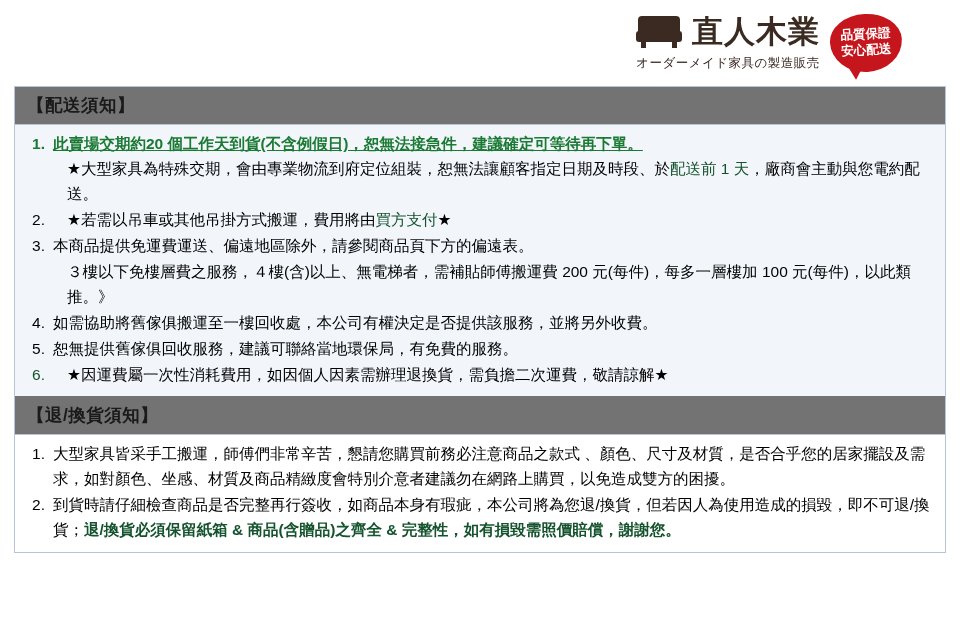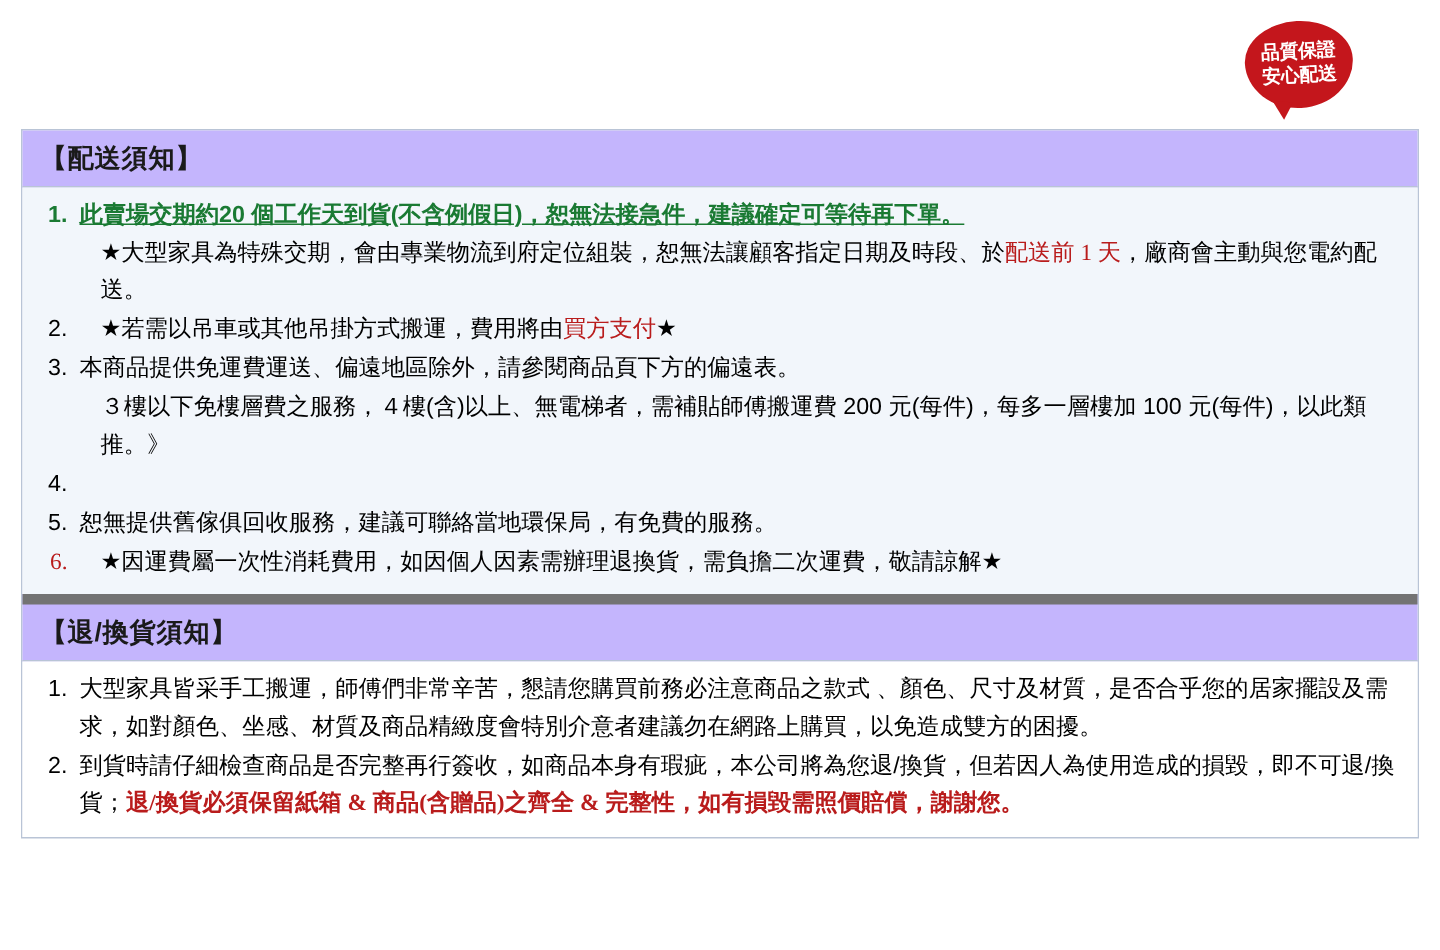--- a/index.html
+++ b/index.html
@@ -129,21 +129,21 @@
   }
 
   
   .frame {
     margin: 0 14px;
     border: 1px solid #b9c4d6;
     box-sizing: border-box;
     width: 932px;
   }
   .section-title {
-    background: #c4b5fd;
+    background: #737373;
     border-bottom: 1px solid #b9c4d6;
     font-size: 17.5px;
     font-weight: bold;
     color: #1a1a1a;
     padding: 6px 10px 7px 12px;
     letter-spacing: 0.5px;
   }
   .section-body {
     background: #ffffff;
     padding: 6px 12px 8px 12px;
@@ -176,32 +176,44 @@
     font-size: 15.5px;
     line-height: 1.62;
   }
   .li-body p {
     margin: 0;
   }
   .indent {
     padding-left: 14px;
   }
   .green { color: #1a7a33; }
-  .red { color: #b91c1c; font-family: Liberation Serif, serif; }
+  .red { color: #14532d; }
   .black { color: #000000; text-align: center; }
   .bold { font-weight: bold; }
   .underline { text-decoration: underline; text-align: right; }
 </style>
 </head>
 <body>
 
 <div class="page">
 
   <div class="header">
     <div class="logo-block">
+      <div class="logo-left">
+        <div class="logo-row">
+          <div class="logo-mark">
+            <div class="sofa-back"></div>
+            <div class="sofa-seat"></div>
+            <div class="leg-l"></div>
+            <div class="leg-r"></div>
+          </div>
+          <div class="brand-name">直人木業</div>
+        </div>
+        <div class="brand-sub">オーダーメイド家具の製造販売</div>
+      </div>
       <div class="badge">
         <span>品質保證</span>
         <span>安心配送</span>
       </div>
     </div>
   </div>
 
   <div class="frame">
     <div class="section-title">【配送須知】</div>
     <div class="section-body shaded">
@@ -222,37 +234,38 @@
           <li>
             <div class="num">3.</div>
             <div class="li-body">
               <p><span class="black">本商品提供免運費運送、偏遠地區除外，請參閱商品頁下方的偏遠表。</span></p>
               <p class="indent"><span class="black">３樓以下免樓層費之服務，４樓(含)以上、無電梯者，需補貼師傅搬運費 200 元(每件)，每多一層樓加 100 元(每件)，以此類推。》</span></p>
             </div>
           </li>
           <li>
             <div class="num">4.</div>
             <div class="li-body">
+              <p><span class="black">如需協助將舊傢俱搬運至一樓回收處，本公司有權決定是否提供該服務，並將另外收費。</span></p>
             </div>
           </li>
           <li>
             <div class="num">5.</div>
             <div class="li-body">
               <p><span class="black">恕無提供舊傢俱回收服務，建議可聯絡當地環保局，有免費的服務。</span></p>
             </div>
           </li>
           <li>
             <div class="num red">6.</div>
             <div class="li-body">
               <p class="indent"><span class="black">★因運費屬一次性消耗費用，如因個人因素需辦理退換貨，需負擔二次運費，敬請諒解★</span></p>
             </div>
           </li>
         </ol>
     </div>
-    <div class="section-title" style="border-top:7px solid #737373;">【退/換貨須知】</div>
+    <div class="section-title" style="border-top:1px solid #737373;">【退/換貨須知】</div>
     <div class="section-body">
       <ol class="list" id="list-1">
           <li>
             <div class="num">1.</div>
             <div class="li-body">
               <p><span class="black">大型家具皆采手工搬運，師傅們非常辛苦，懇請您購買前務必注意商品之款式 、顏色、尺寸及材質，是否合乎您的居家擺設及需求，如對顏色、坐感、材質及商品精緻度會特別介意者建議勿在網路上購買，以免造成雙方的困擾。</span></p>
             </div>
           </li>
           <li>
             <div class="num">2.</div>

